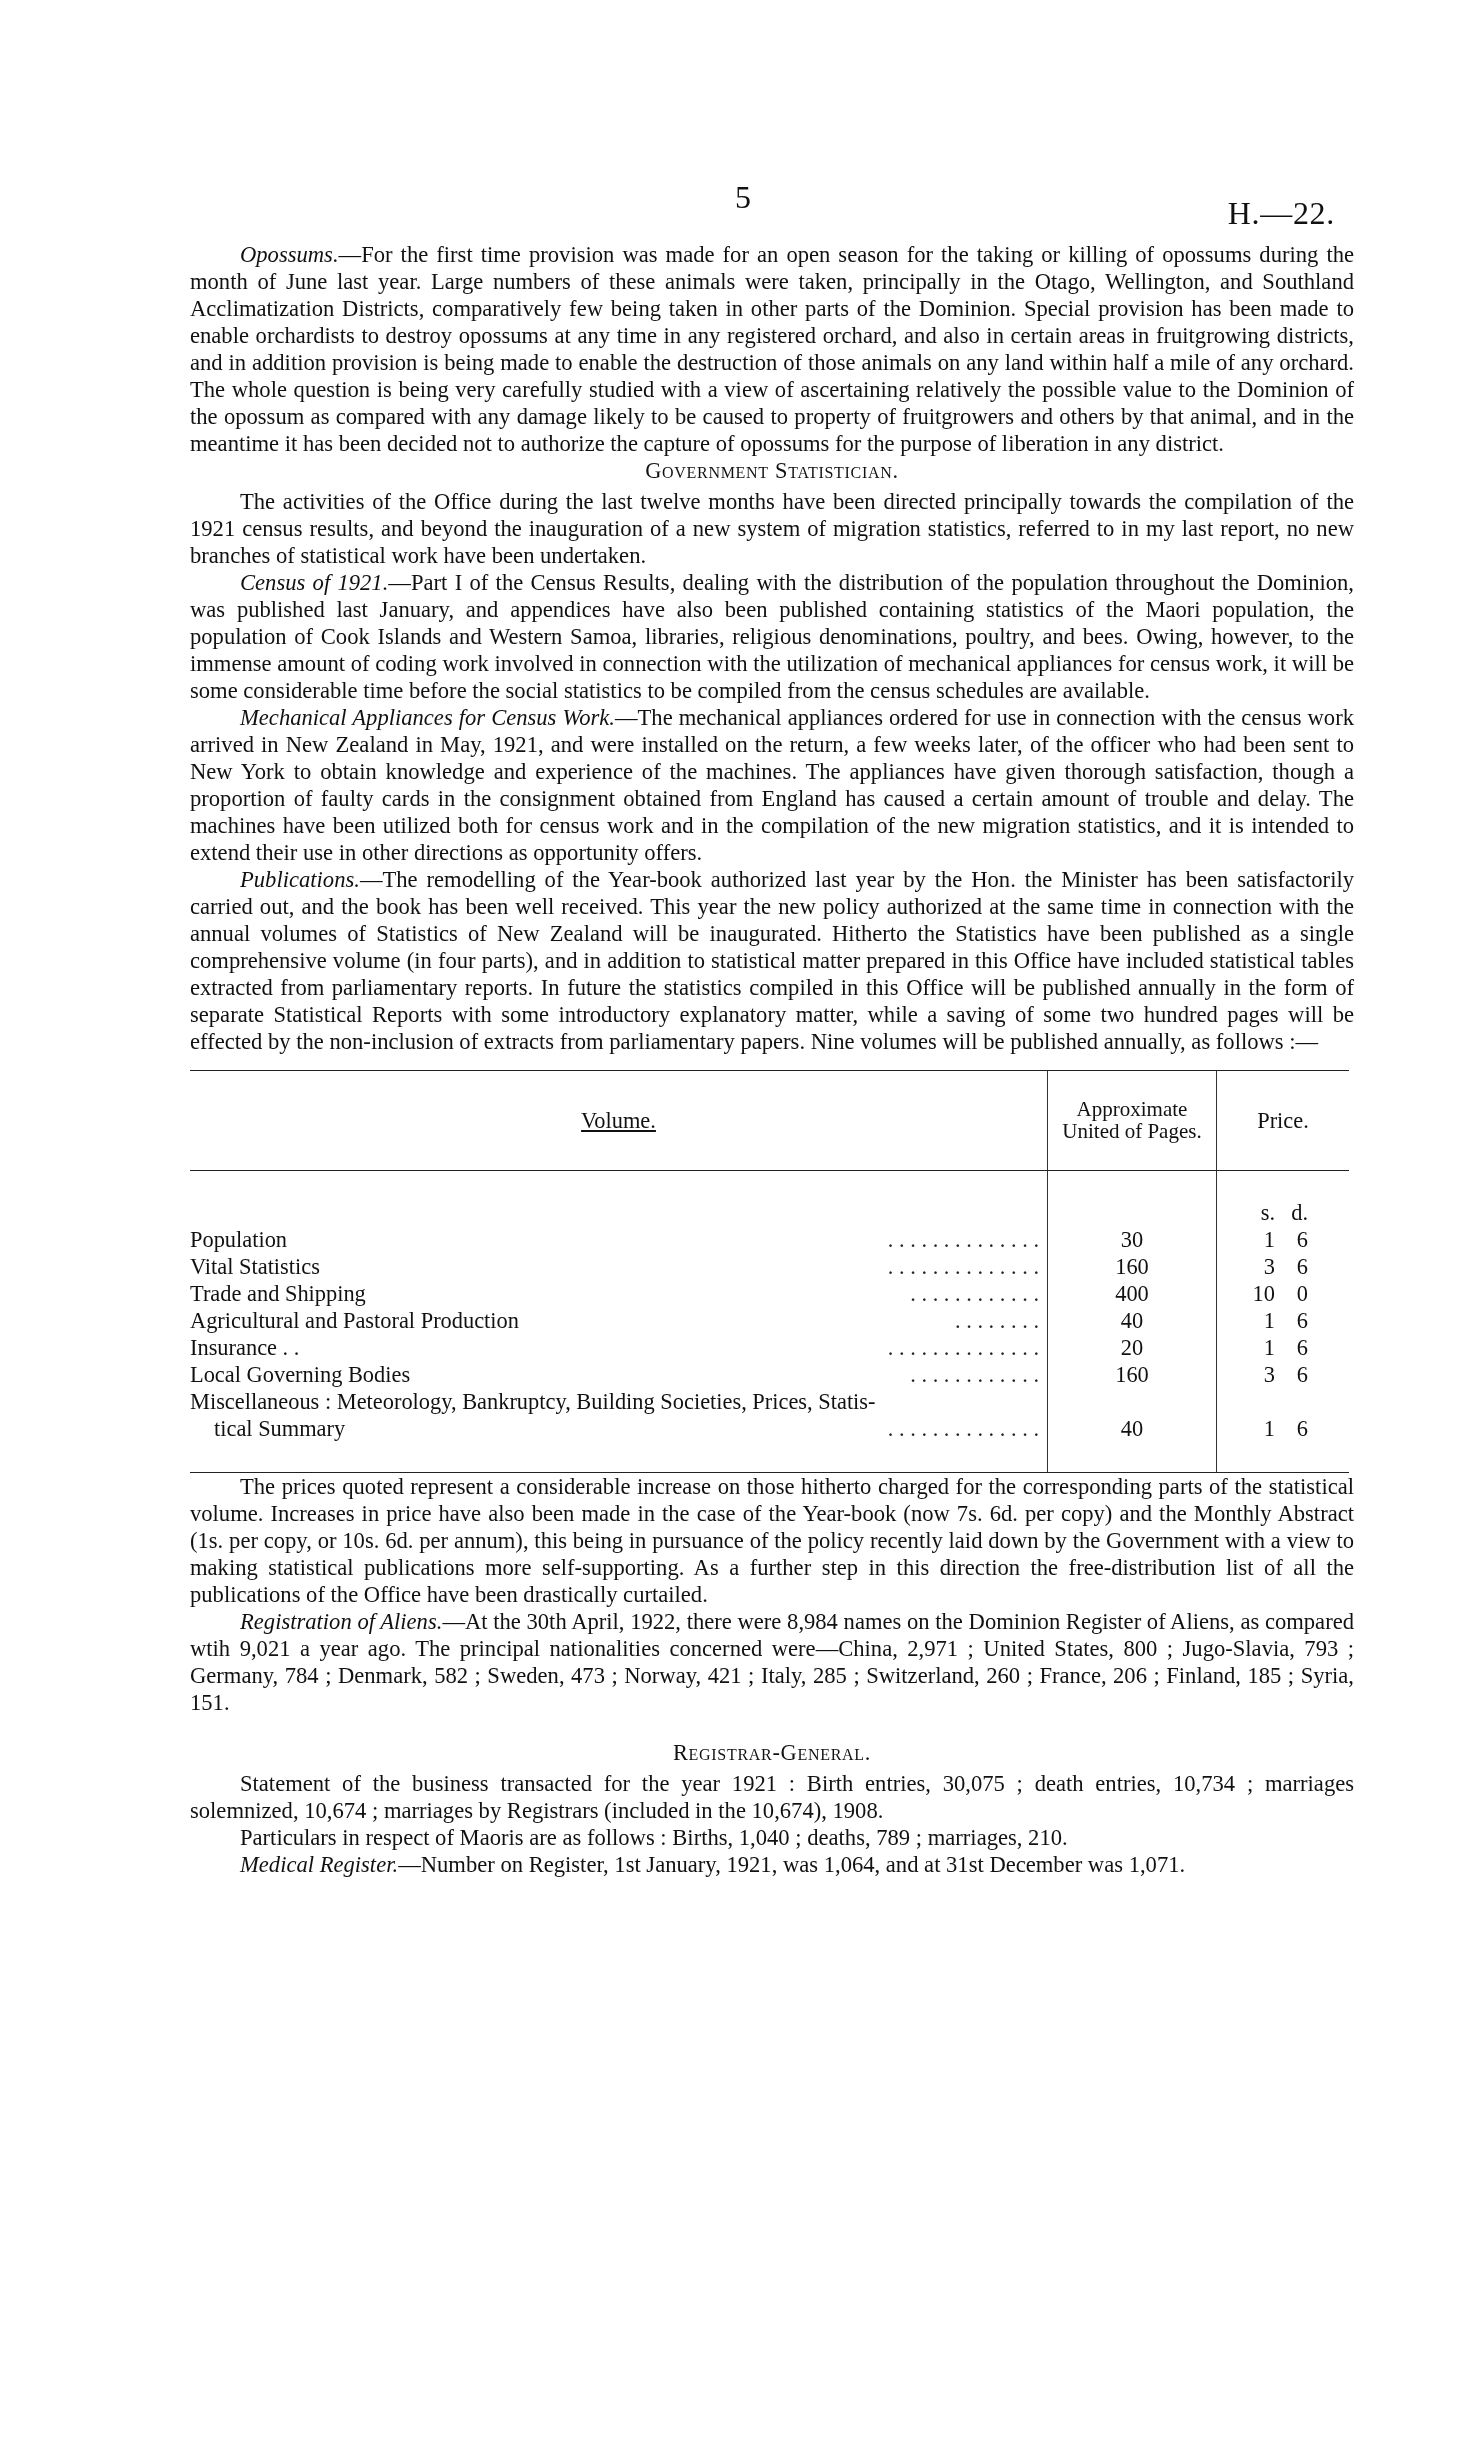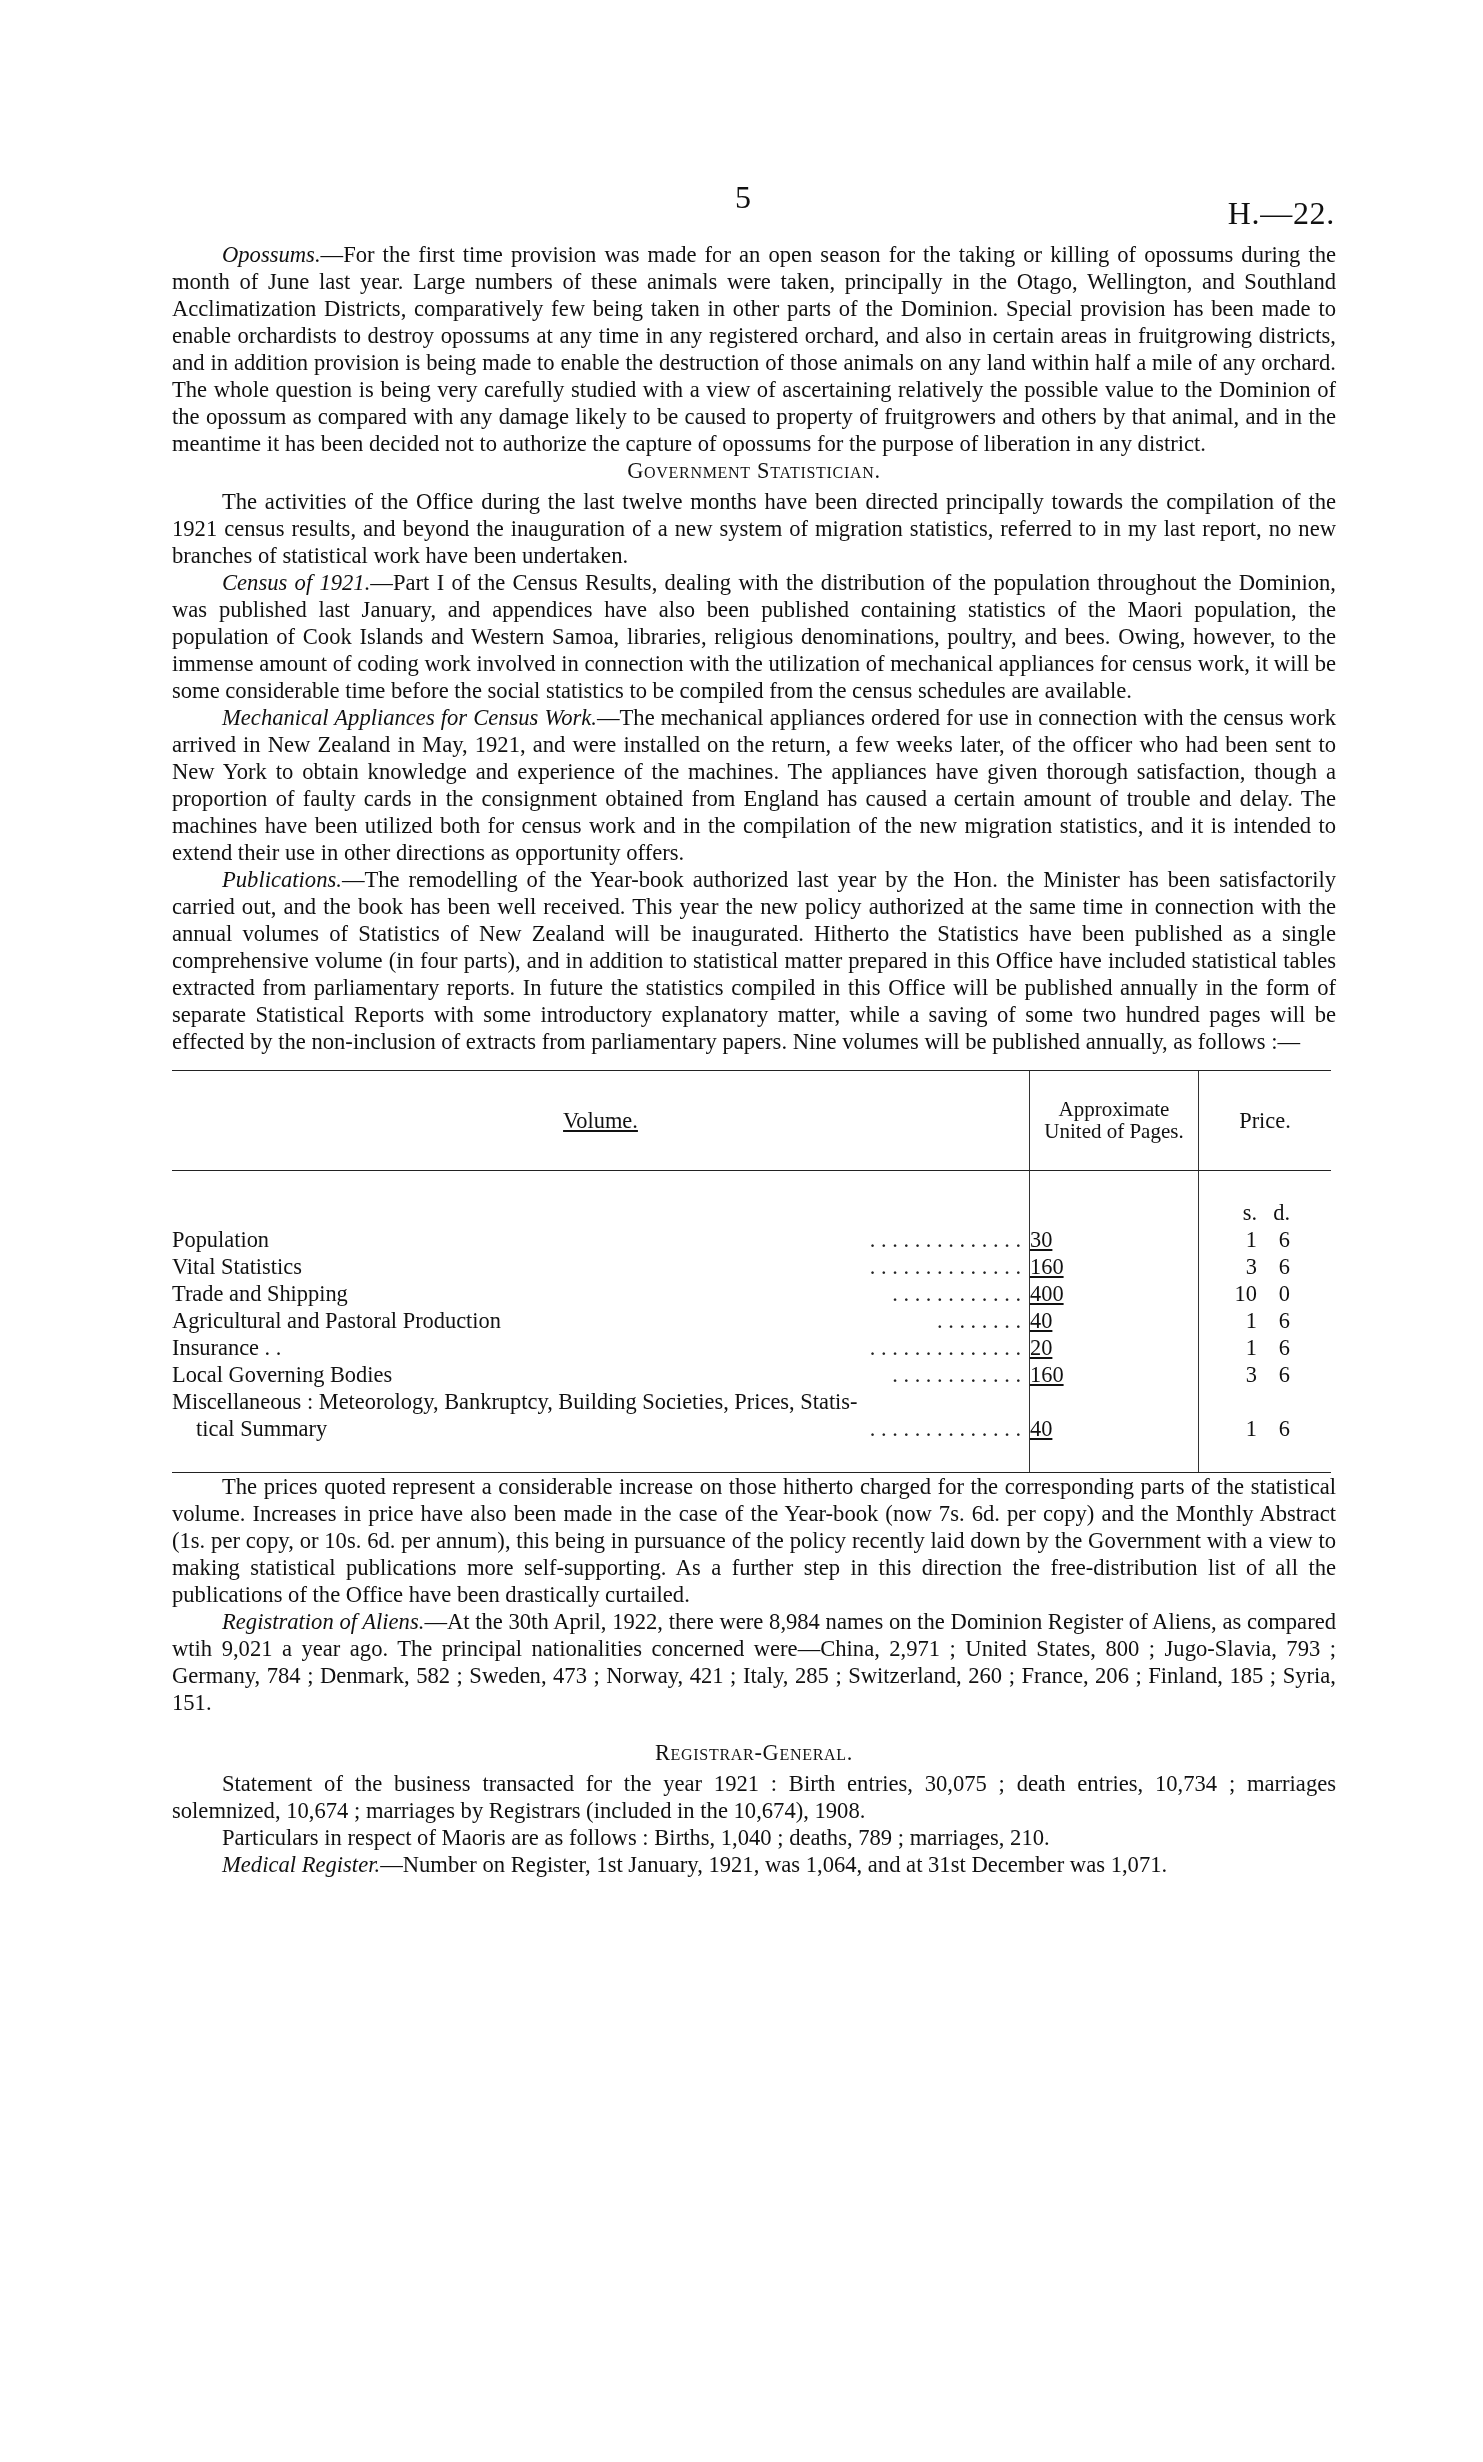--- a/index.html
+++ b/index.html
@@ -3,21 +3,21 @@
 <meta charset="utf-8">
 <style>
   html, body { margin: 0; padding: 0; background: #ffffff; }
   body {
     width: 1484px; height: 2462px; position: relative; overflow: hidden;
     font-family: "Liberation Serif", "DejaVu Serif", serif; color: #111111;
   }
   .page-header { position: absolute; top: 179px; left: 0; width: 1484px; height: 39px; }
   .page-number { position: absolute; left: 735px; top: 0; font-size: 32px; }
   .doc-ref { position: absolute; right: 149px; top: 16px; font-size: 32px; letter-spacing: 0.7px; }
-  .content { position: absolute; left: 172px; top: 241px; width: 1164px; }
+  .content { position: absolute; left: 190px; top: 241px; width: 1164px; }
   p.para {
     margin: 0; font-size: 22.6px; line-height: 27px; text-align: justify;
     text-indent: 50px; hyphens: none;
   }
   .lead { font-style: italic; }
   h2.section {
     margin: 1.3px 0 4px 0; text-align: center; font-weight: normal;
     font-size: 22.4px; line-height: 26px; font-variant: small-caps; letter-spacing: 0.7px;
   }
   
@@ -25,21 +25,21 @@
     margin-top: 14.5px; width: 1159px; border-collapse: collapse; font-size: 22.4px; line-height: 27px;
   }
   .vol-table th {
     font-weight: normal; border-top: 1.3px solid #222; border-bottom: 1.3px solid #222;
     padding: 0; vertical-align: middle; text-align: center;
   }
   .vol-table th.col-volume { height: 99px; text-decoration: underline; }
   .vol-table th.col-pages { width: 168px; border-left: 1.3px solid #333; line-height: 22.4px; font-size: 21px; }
   .vol-table th.col-price { width: 132px; border-left: 1.3px solid #333; }
   .vol-table td { padding: 0; vertical-align: bottom; }
-  .vol-table td.c-pages { border-left: 1.3px solid #333; text-decoration: underline; }
+  .vol-table td.c-pages { text-align: center; border-left: 1.3px solid #333; }
   .vol-table td.c-price { border-left: 1.3px solid #333; }
   .price-cell { display: flex; justify-content: flex-start; padding-left: 25px; }
   .price-s { width: 33px; text-align: right; }
   .price-d { width: 33px; text-align: right; }
   .vol-name { display: flex; align-items: flex-end; }
   .vol-label { white-space: nowrap; }
   .dots { flex: 1; white-space: nowrap; overflow: hidden; letter-spacing: 0; text-align: right; padding-right: 8px; color: #222; }
   .units-row td { height: 55px; }
   .last-row td { padding-bottom: 30px; }
   .misc-line2 { padding-left: 24px; }

